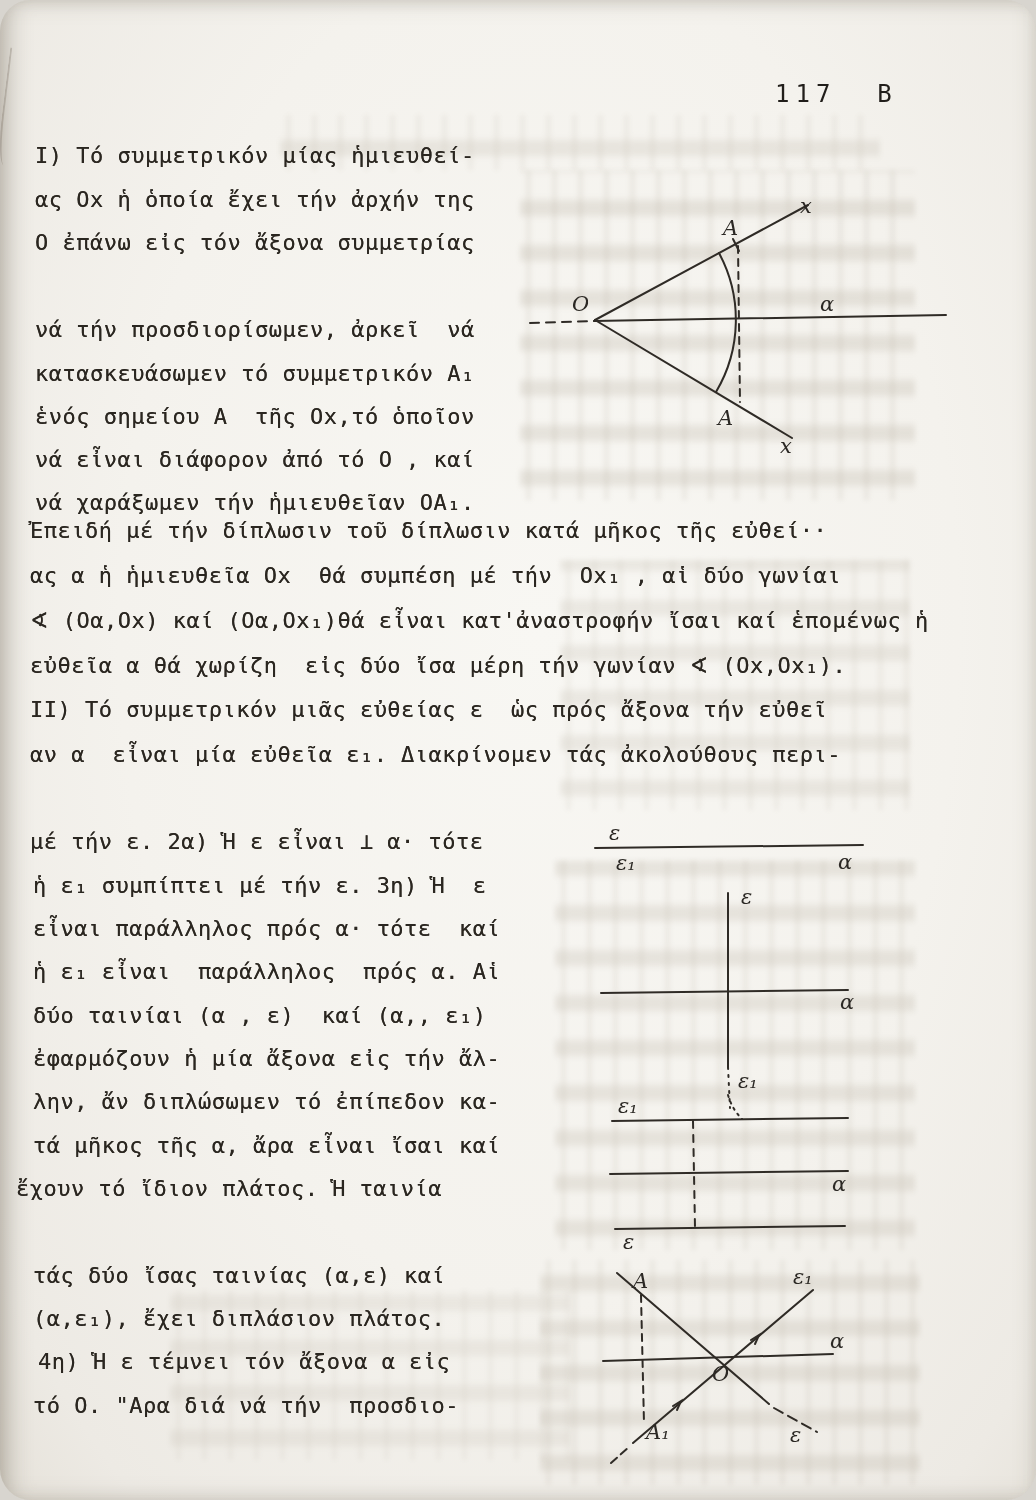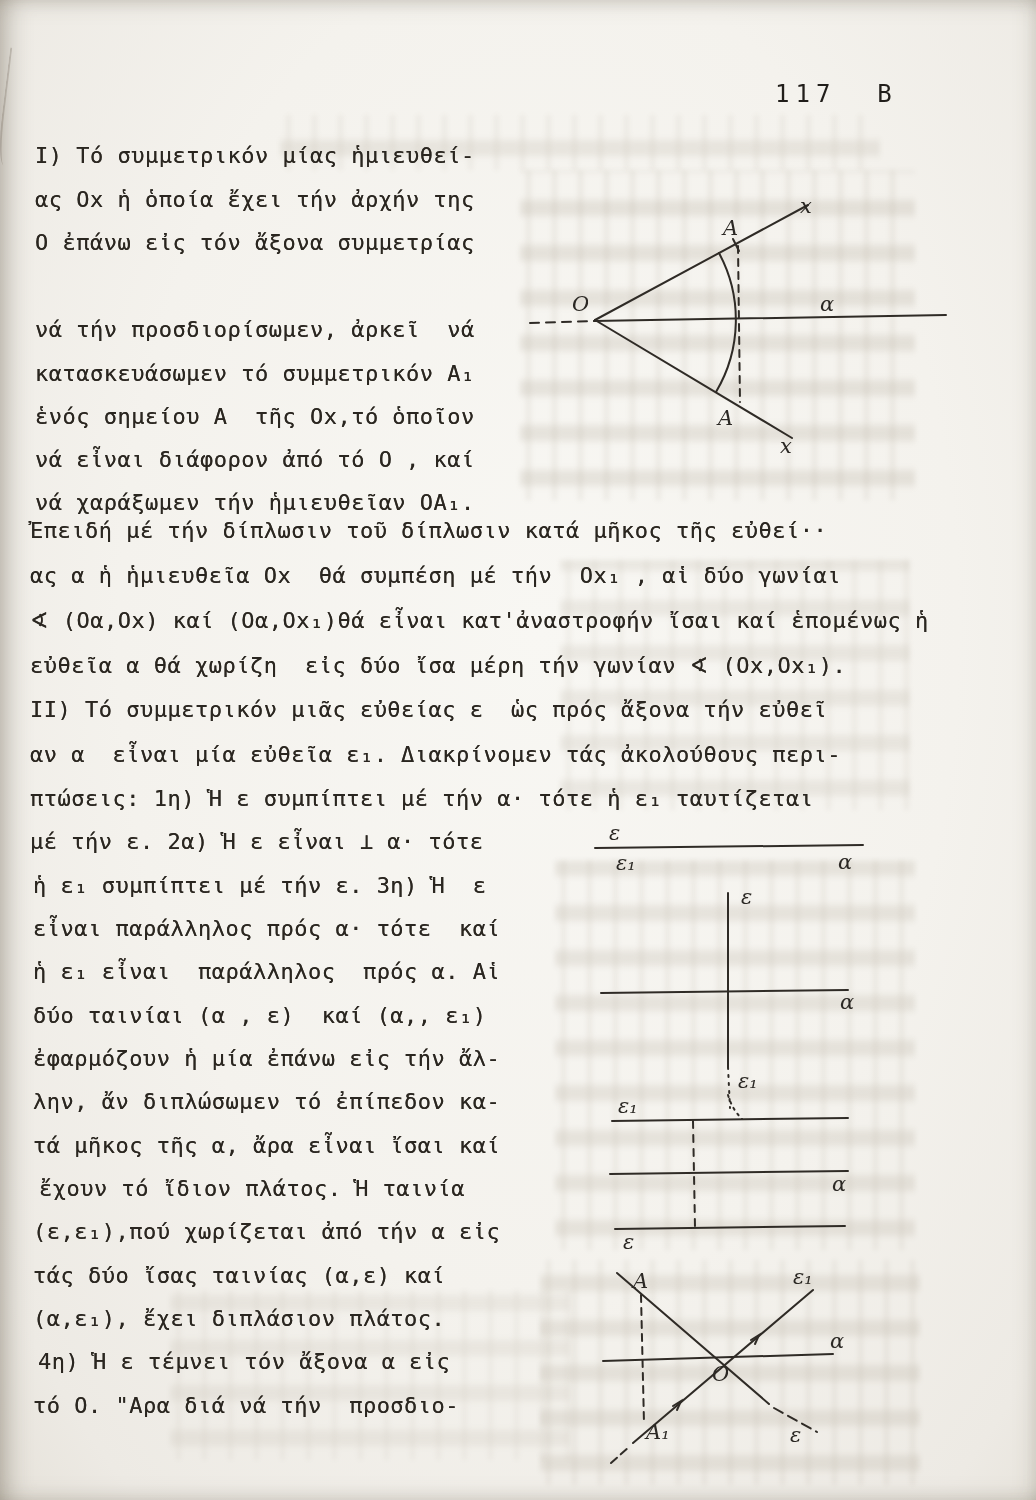--- a/index.html
+++ b/index.html
@@ -1,20 +1,21 @@
 <!DOCTYPE html>
 <html><head>
 <meta charset="utf-8">
 <style>
   html,body{margin:0;padding:0;background:#d8d5cf;}
   .page{
     position:relative; width:1036px; height:1500px; overflow:hidden;
     background:
       radial-gradient(ellipse at 52% 42%, #f8f7f3 0%, #f4f2ed 55%, #edeae4 88%, #e6e2da 100%);
     font-family:"DejaVu Sans Mono", monospace;
+    border-radius:31px;
   }
   .page::before{
     content:""; position:absolute; inset:0; pointer-events:none;
     box-shadow:
       inset 20px 0 26px -14px rgba(95,85,68,.40),
       inset -14px 0 24px -16px rgba(95,85,68,.28),
       inset 0 16px 26px -18px rgba(95,85,68,.28),
       inset 0 -16px 26px -18px rgba(95,85,68,.22);
   }
   .corner-artifact{
@@ -66,32 +67,30 @@
   <div class="tw" style="left:35px;top:404px">ἑνός σημείου Α  τῆς Οx,τό ὁποῖον</div>
   <div class="tw" style="left:35px;top:447px">νά εἶναι διάφορον ἀπό τό Ο , καί</div>
   <div class="tw" style="left:35px;top:490px">νά χαράξωμεν τήν ἡμιευθεῖαν ΟΑ₁.</div>
 
   <div class="tw" style="left:30px;top:518px">Ἐπειδή μέ τήν δίπλωσιν τοῦ δίπλωσιν κατά μῆκος τῆς εὐθεί··</div>
   <div class="tw" style="left:30px;top:563px">ας α ἡ ἡμιευθεῖα Οx  θά συμπέση μέ τήν  Οx₁ , αἱ δύο γωνίαι</div>
   <div class="tw" style="left:30px;top:608px">∢ (Οα,Οx) καί (Οα,Οx₁)θά εἶναι κατ'ἀναστροφήν ἴσαι καί ἑπομένως ἡ</div>
   <div class="tw" style="left:30px;top:653px">εὐθεῖα α θά χωρίζη  εἰς δύο ἴσα μέρη τήν γωνίαν ∢ (Οx,Οx₁).</div>
   <div class="tw" style="left:30px;top:697px">ΙΙ) Τό συμμετρικόν μιᾶς εὐθείας ε  ὡς πρός ἄξονα τήν εὐθεῖ</div>
   <div class="tw" style="left:30px;top:742px">αν α  εἶναι μία εὐθεῖα ε₁. Διακρίνομεν τάς ἀκολούθους περι-</div>
-  <div class="tw" style="left:30px;top:786px">πτώσεις: 1η) Ἡ ε συμπίπτει μέ τήν α· τότε ἡ ε₁ ταυτίζεται</div>
   <div class="tw" style="left:30px;top:829px">μέ τήν ε. 2α) Ἡ ε εἶναι ⊥ α· τότε</div>
 
   <div class="tw" style="left:33px;top:873px">ἡ ε₁ συμπίπτει μέ τήν ε. 3η) Ἡ  ε</div>
   <div class="tw" style="left:33px;top:959px">ἡ ε₁ εἶναι  παράλληλος  πρός α. Αἱ</div>
   <div class="tw" style="left:33px;top:916px">εἶναι παράλληλος πρός α· τότε  καί</div>
   <div class="tw" style="left:33px;top:1003px">δύο ταινίαι (α , ε)  καί (α,, ε₁)</div>
-  <div class="tw" style="left:33px;top:1046px">ἐφαρμόζουν ἡ μία ἐπάνω εἰς τήν ἄλ-</div>
+  <div class="tw" style="left:33px;top:1046px">ἐφαρμόζουν ἡ μία ἄξονα εἰς τήν ἄλ-</div>
   <div class="tw" style="left:33px;top:1089px">λην, ἄν διπλώσωμεν τό ἐπίπεδον κα-</div>
   <div class="tw" style="left:33px;top:1133px">τά μῆκος τῆς α, ἄρα εἶναι ἴσαι καί</div>
-  <div class="tw" style="left:39px;top:1176px">ἔχουν τό ἴδιον πλάτος. Ἡ ταινία</div>
-  <div class="tw" style="left:33px;top:1219px">(ε,ε₁),πού χωρίζεται ἀπό τήν α εἰς</div>
+  <div class="tw" style="left:16px;top:1176px">ἔχουν τό ἴδιον πλάτος. Ἡ ταινία</div>
   <div class="tw" style="left:33px;top:1263px">τάς δύο ἴσας ταινίας (α,ε) καί</div>
   <div class="tw" style="left:33px;top:1306px">(α,ε₁), ἔχει διπλάσιον πλάτος.</div>
   <div class="tw" style="left:38px;top:1349px">4η) Ἡ ε τέμνει τόν ἄξονα α εἰς</div>
   <div class="tw" style="left:33px;top:1393px">τό Ο. "Αρα διά νά τήν  προσδιο-</div>
 
   <svg class="fig" style="left:528px;top:173px" width="424" height="292" viewBox="0 0 424 292">
     <path d="M2,150 L66,148" stroke-dasharray="9 7"></path>
     <path d="M66,148 L418,142"></path>
     <path d="M67,147 L280,32"></path>
     <path d="M67,147 L264,265"></path>

